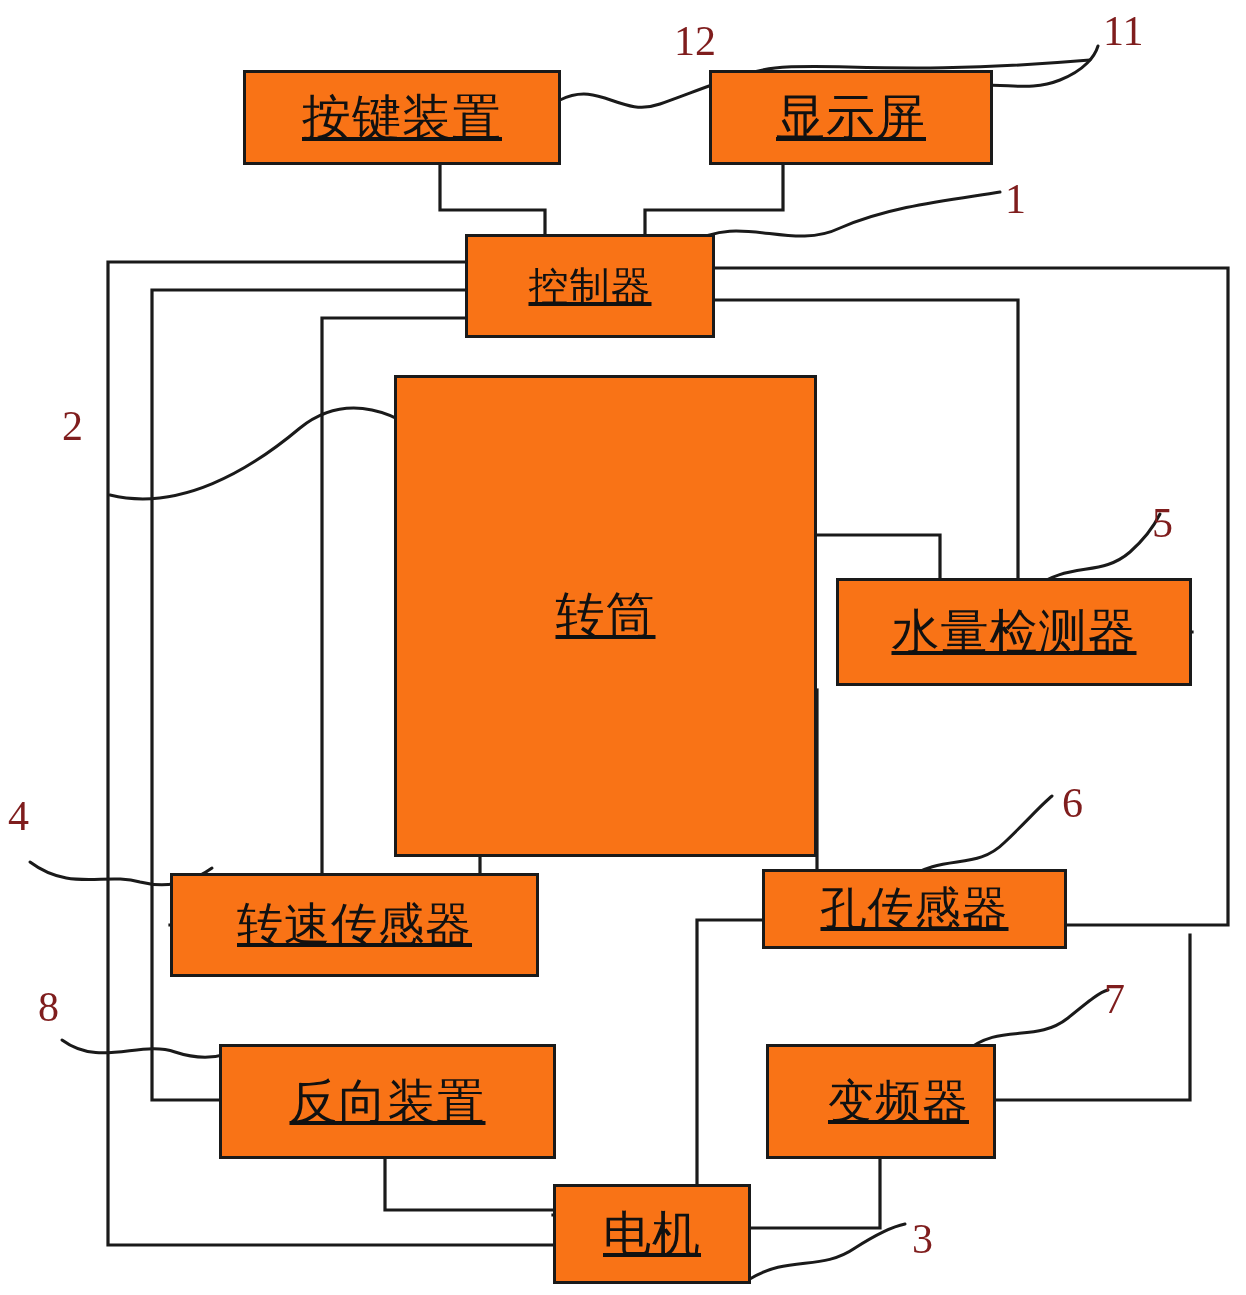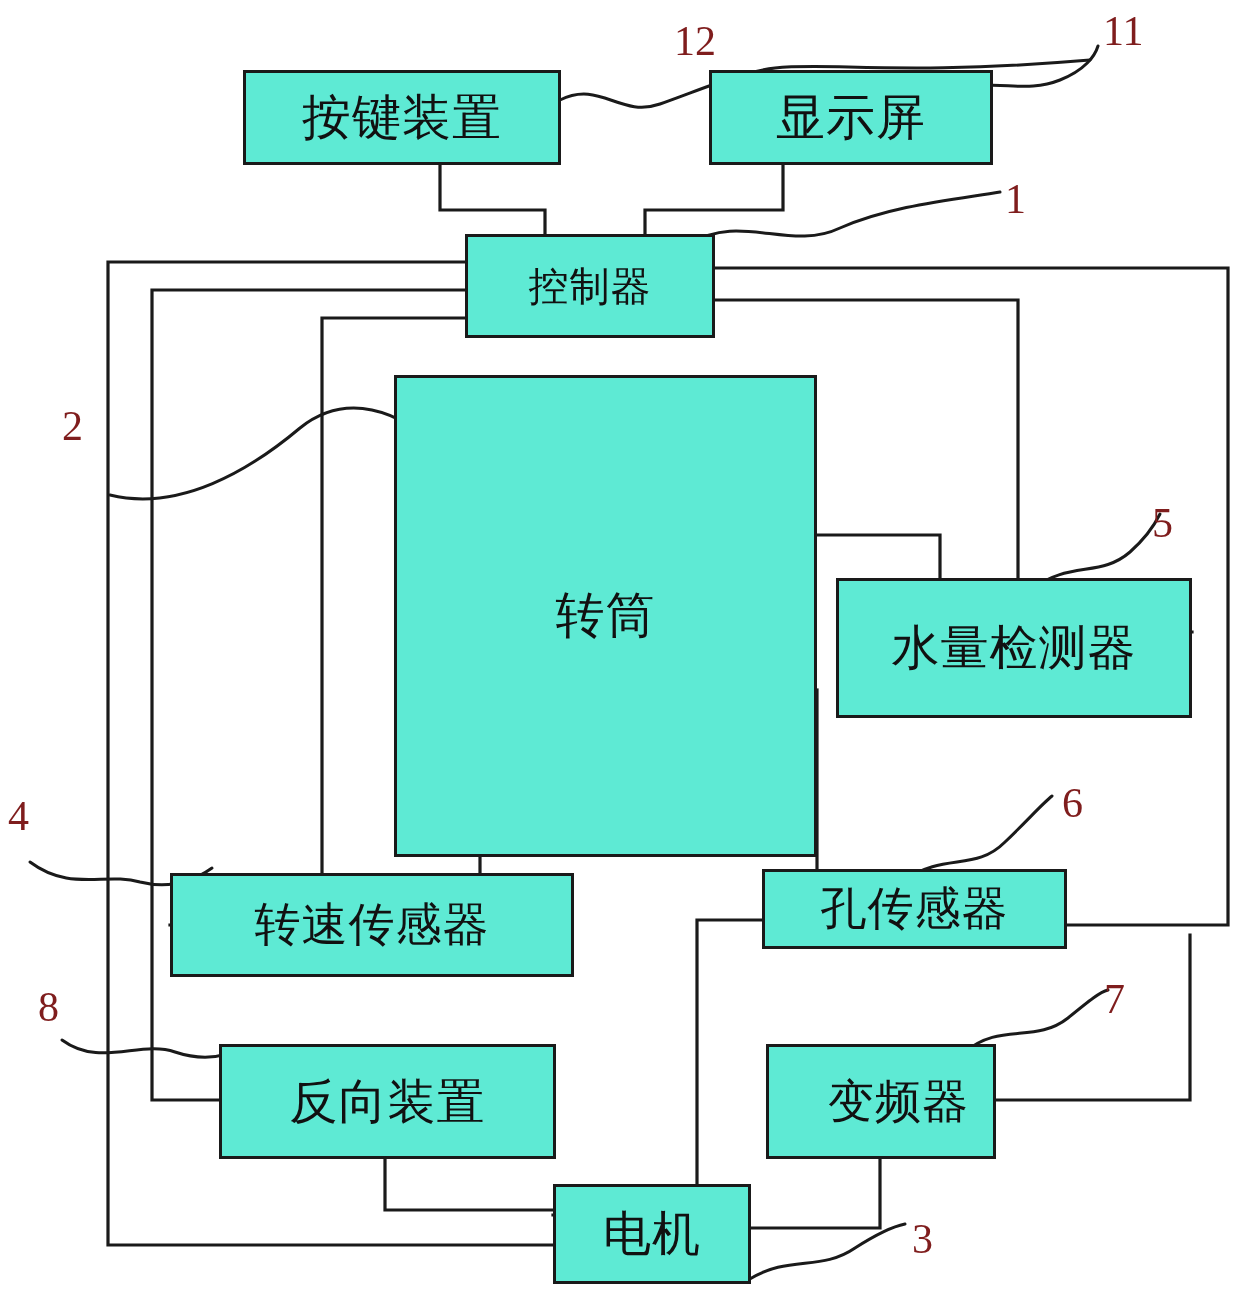--- a/index.html
+++ b/index.html
@@ -21,28 +21,29 @@
     position: absolute;
     left: 0;
     top: 0;
     width: 1246px;
     height: 1295px;
   }
   .box {
     position: absolute;
     box-sizing: border-box;
     border: 3px solid #1a1a1a;
-    background: #5eead4;
+    background: #f97316;
     display: flex;
     align-items: center;
     justify-content: center;
     color: #111111;
     font-family: "DejaVu Sans", "Liberation Sans", sans-serif;
     letter-spacing: 1px;
     white-space: nowrap;
+    text-decoration: underline;
   }
   .ref {
     position: absolute;
     color: #7f1d1d;
     font-family: Liberation Serif, serif;
     font-size: 42px;
     line-height: 1;
   }
 </style>
 </head>
@@ -102,25 +103,25 @@
   </div>
 
   <div class="box" style="left:465px; top:234px; width:250px; height:104px; font-size:40px;">
     <span>控制器</span>
   </div>
 
   <div class="box" style="left:394px; top:375px; width:423px; height:482px; font-size:49px;">
     <span>转筒</span>
   </div>
 
-  <div class="box" style="left:836px; top:578px; width:356px; height:140px; font-size:48px;">
+  <div class="box" style="left:836px; top:578px; width:356px; height:108px; font-size:48px;">
     <span>水量检测器</span>
   </div>
 
-  <div class="box" style="left:170px; top:873px; width:404px; height:104px; font-size:46px;">
+  <div class="box" style="left:170px; top:873px; width:369px; height:104px; font-size:46px;">
     <span>转速传感器</span>
   </div>
 
   <div class="box" style="left:762px; top:869px; width:305px; height:80px; font-size:46px;">
     <span>孔传感器</span>
   </div>
 
   <div class="box" style="left:219px; top:1044px; width:337px; height:115px; font-size:48px;">
     <span>反向装置</span>
   </div>

